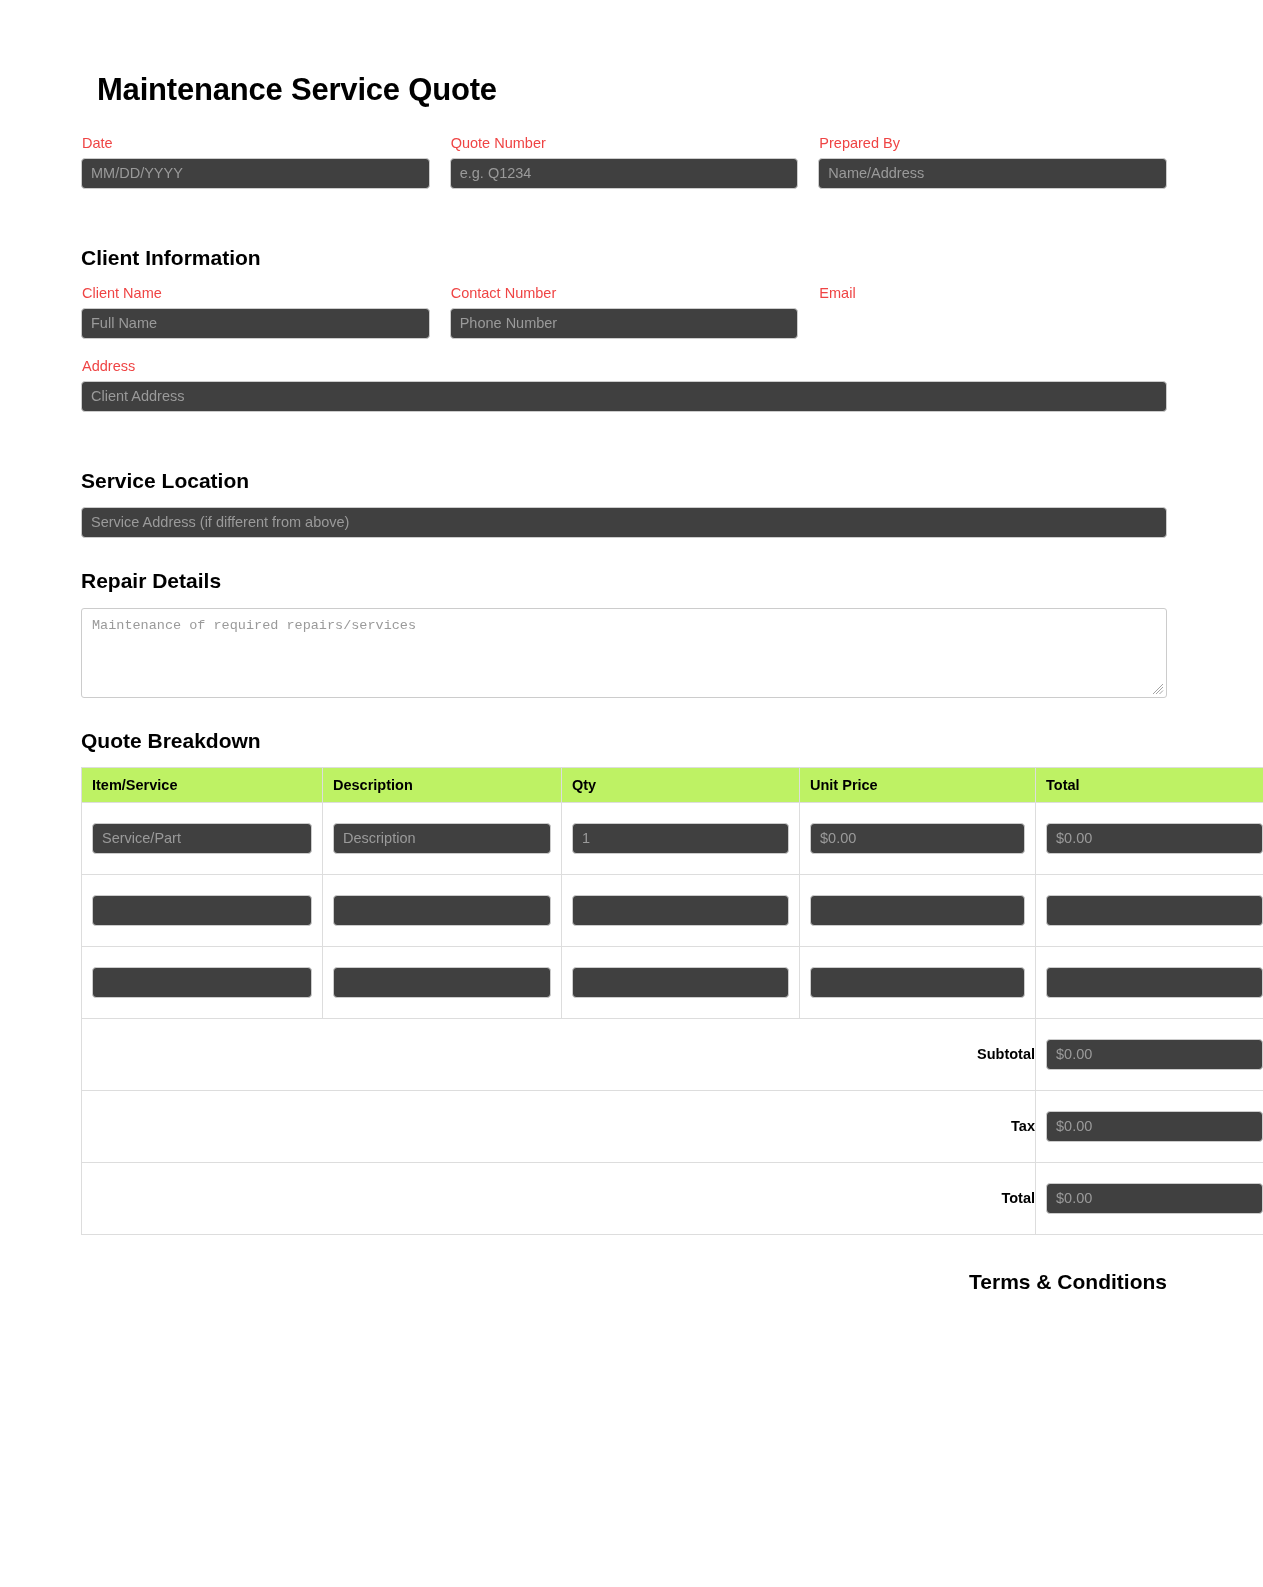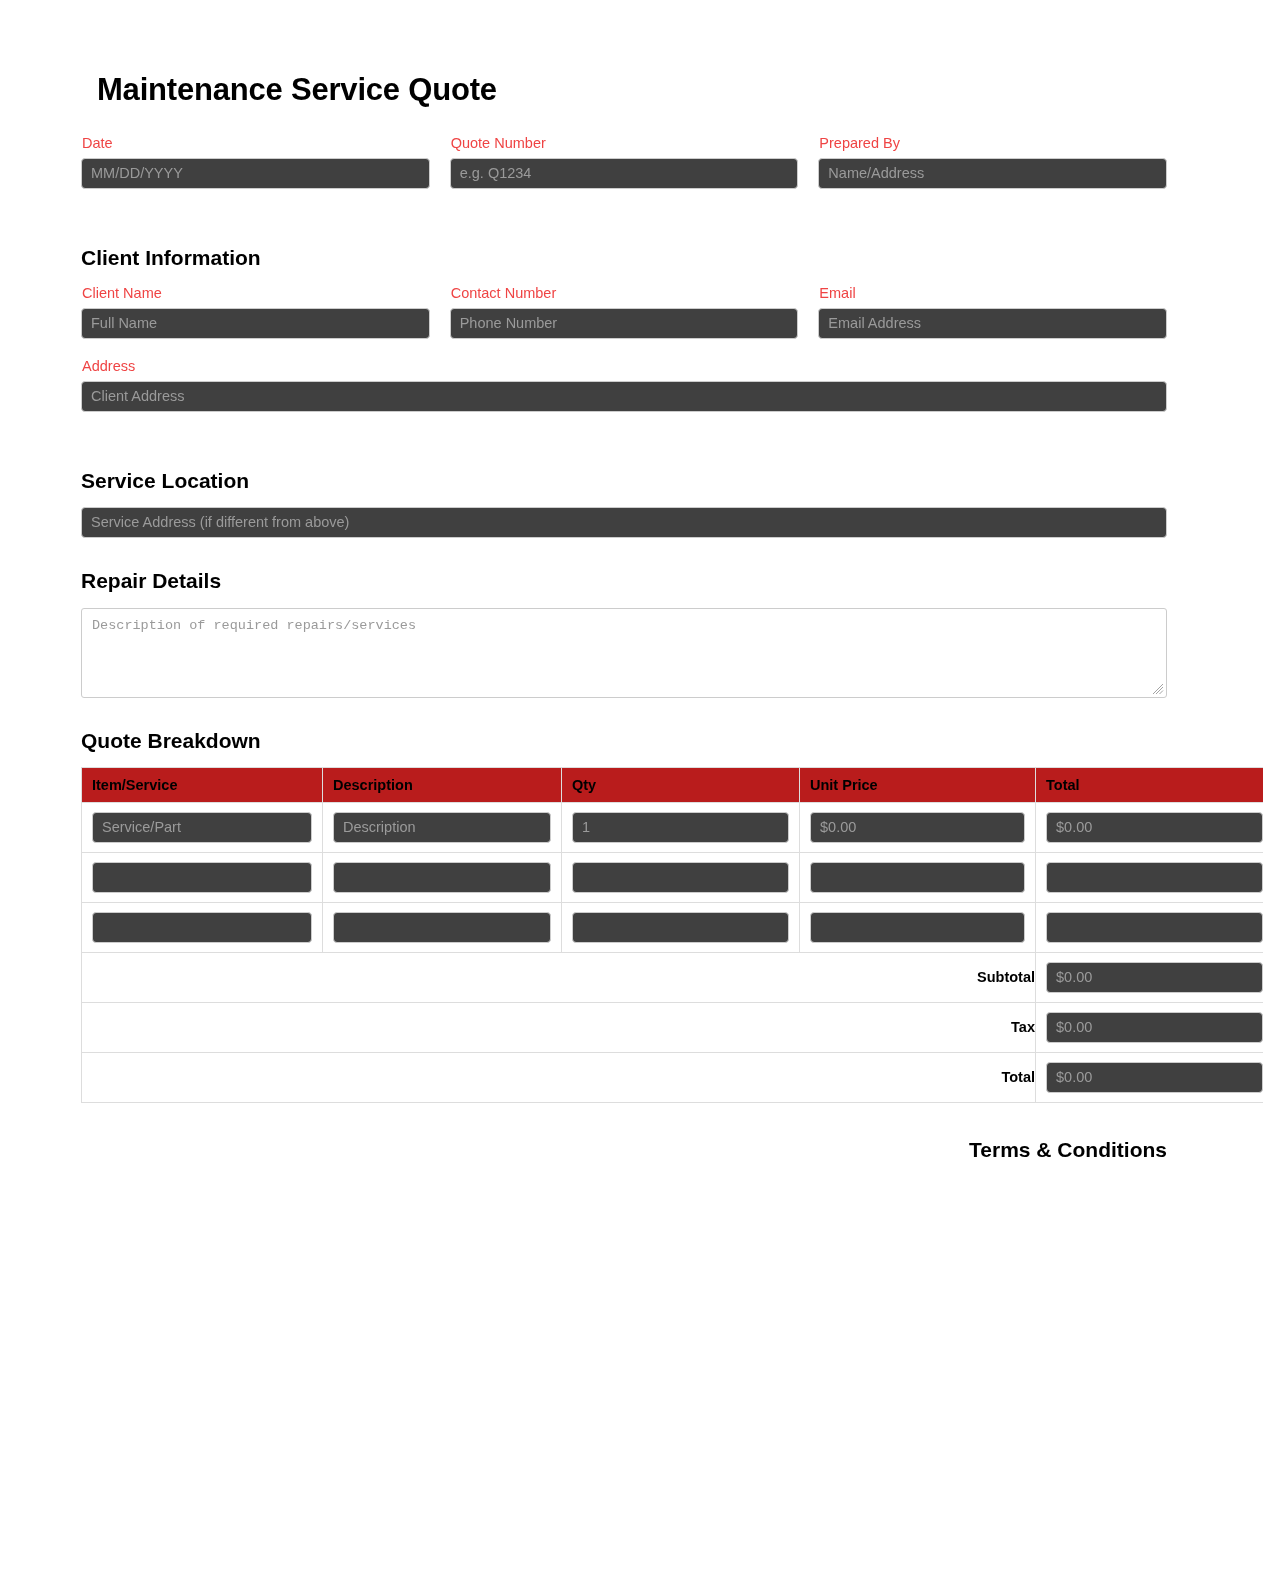--- a/index.html
+++ b/index.html
@@ -105,24 +105,24 @@
   table.qb th, table.qb td {
     border: 1px solid #dddddd;
     padding: 0;
     vertical-align: middle;
   }
   table.qb th {
     text-align: left;
     font-size: 14.5px;
     font-weight: bold;
     padding: 9px 10px;
-    background: #b91c1c;
+    background: #bef264;
   }
   table.qb td.cell {
-    padding: 9px 10px;
+    padding: 20px 10px;
   }
   .col-item  { width: 220px; }
   .col-desc  { width: 218px; }
   .col-qty   { width: 217px; }
   .col-unit  { width: 215px; }
   .col-total { width: 217px; }
 
   td.sum-label {
     text-align: right;
     font-weight: bold;
@@ -180,23 +180,20 @@
 
       <div class="field">
         <label class="field-label">Contact Number</label>
         <div class="inp">
           <span class="ph">Phone Number</span>
         </div>
       </div>
 
       <div class="field">
         <label class="field-label">Email</label>
-        <div class="inp">
-          <span class="ph">Email Address</span>
-        </div>
       </div>
 
     </div>
 
     <div class="field">
       <label class="field-label">Address</label>
       <div class="inp full">
         <span class="ph">Client Address</span>
       </div>
     </div>
@@ -205,21 +202,21 @@
   <div class="section-gap">
     <h2 class="section-title">Service Location</h2>
     <div class="inp full">
       <span class="ph">Service Address (if different from above)</span>
     </div>
   </div>
 
   <div class="section-gap-sm">
     <h2 class="section-title">Repair Details</h2>
     <div class="ta">
-      <span>Description of required repairs/services</span>
+      <span>Maintenance of required repairs/services</span>
       <svg class="resize-grip" viewBox="0 0 12 12" aria-hidden="true">
         <path d="M11 4 L4 11 M11 7.5 L7.5 11 M11 1 L1 11" stroke="#9a9a9a" stroke-width="0.9" fill="none"></path>
       </svg>
     </div>
   </div>
 
   <div class="section-gap-sm">
     <h2 class="section-title">Quote Breakdown</h2>
 
     <table class="qb">

